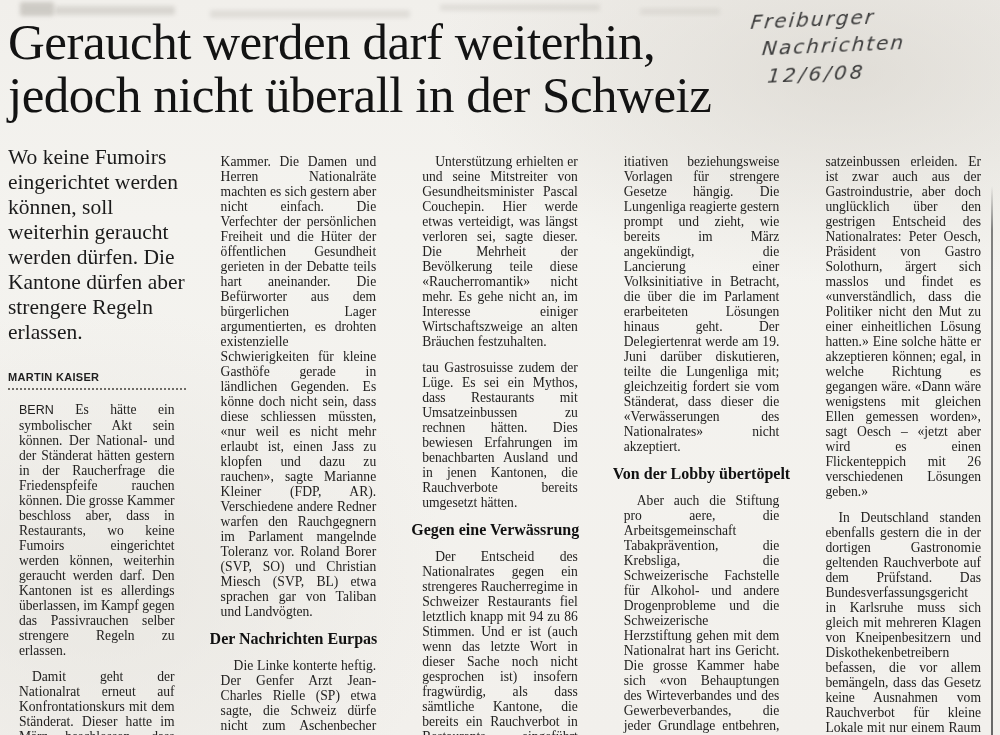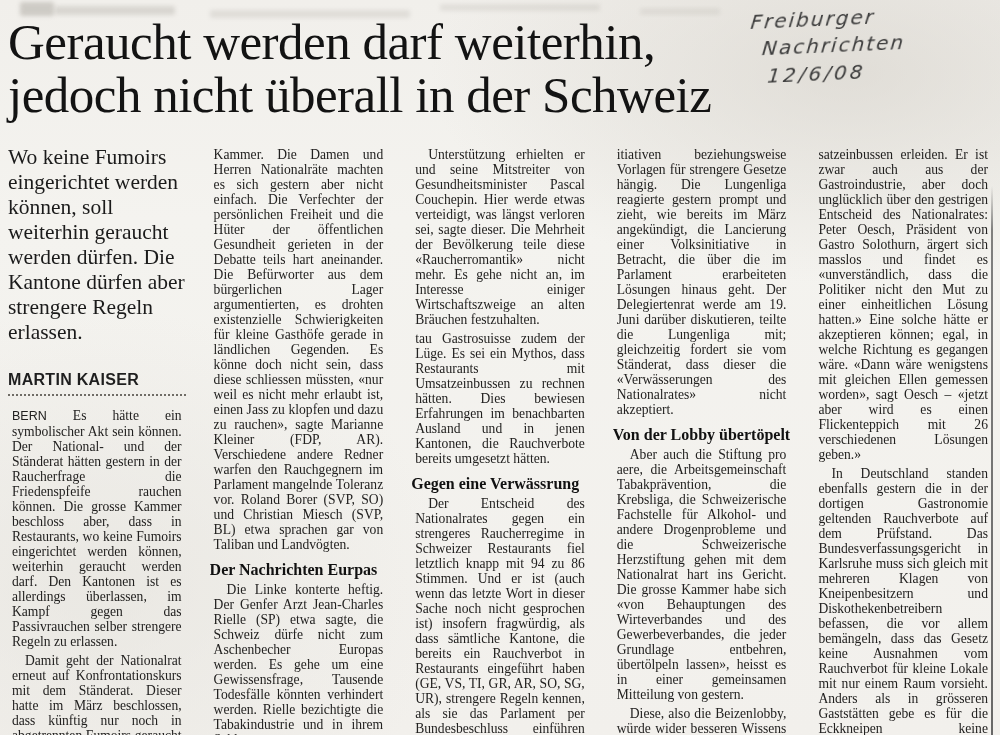--- a/index.html
+++ b/index.html
@@ -36,27 +36,27 @@
     display:flex;gap:24px;overflow:hidden;
   }
   .col{flex:1 1 0;min-width:0;overflow:hidden;}
 
   .lead{
     margin:2px 0 26px 0;
     font-size:21.5px;line-height:25px;color:#1b1b1b;letter-spacing:0;
   }
   .byline{
     font-family:"Liberation Sans",sans-serif;font-weight:bold;
-    font-size:16px;letter-spacing:.3px;color:#1f1f1f;margin:6px 0 4px 0;
+    font-size:11px;letter-spacing:.3px;color:#1f1f1f;margin:6px 0 4px 0;
   }
   .dotted-rule{
     border-bottom:2px dotted #6f6c66;height:1px;margin:0 0 12px 0;
   }
   p.body{
-    margin:4px;font-size:13.6px;line-height:15px;text-align:justify;
+    margin:11px;font-size:13.6px;line-height:15px;text-align:justify;
     color:#222120;
   }
   p.body.indent{text-indent:13px;}
   .lead-in{font-family:"Liberation Sans",sans-serif;font-weight:normal;font-size:12.5px;}
   h3.subhead{
     margin:9px 0 1px 0;font-family:"Liberation Serif",serif;
     font-size:16px;line-height:17px;color:#111;font-weight:bold;letter-spacing:0;
   }
   .edge-rule{
     position:absolute;left:991px;top:186px;width:2px;height:549px;

